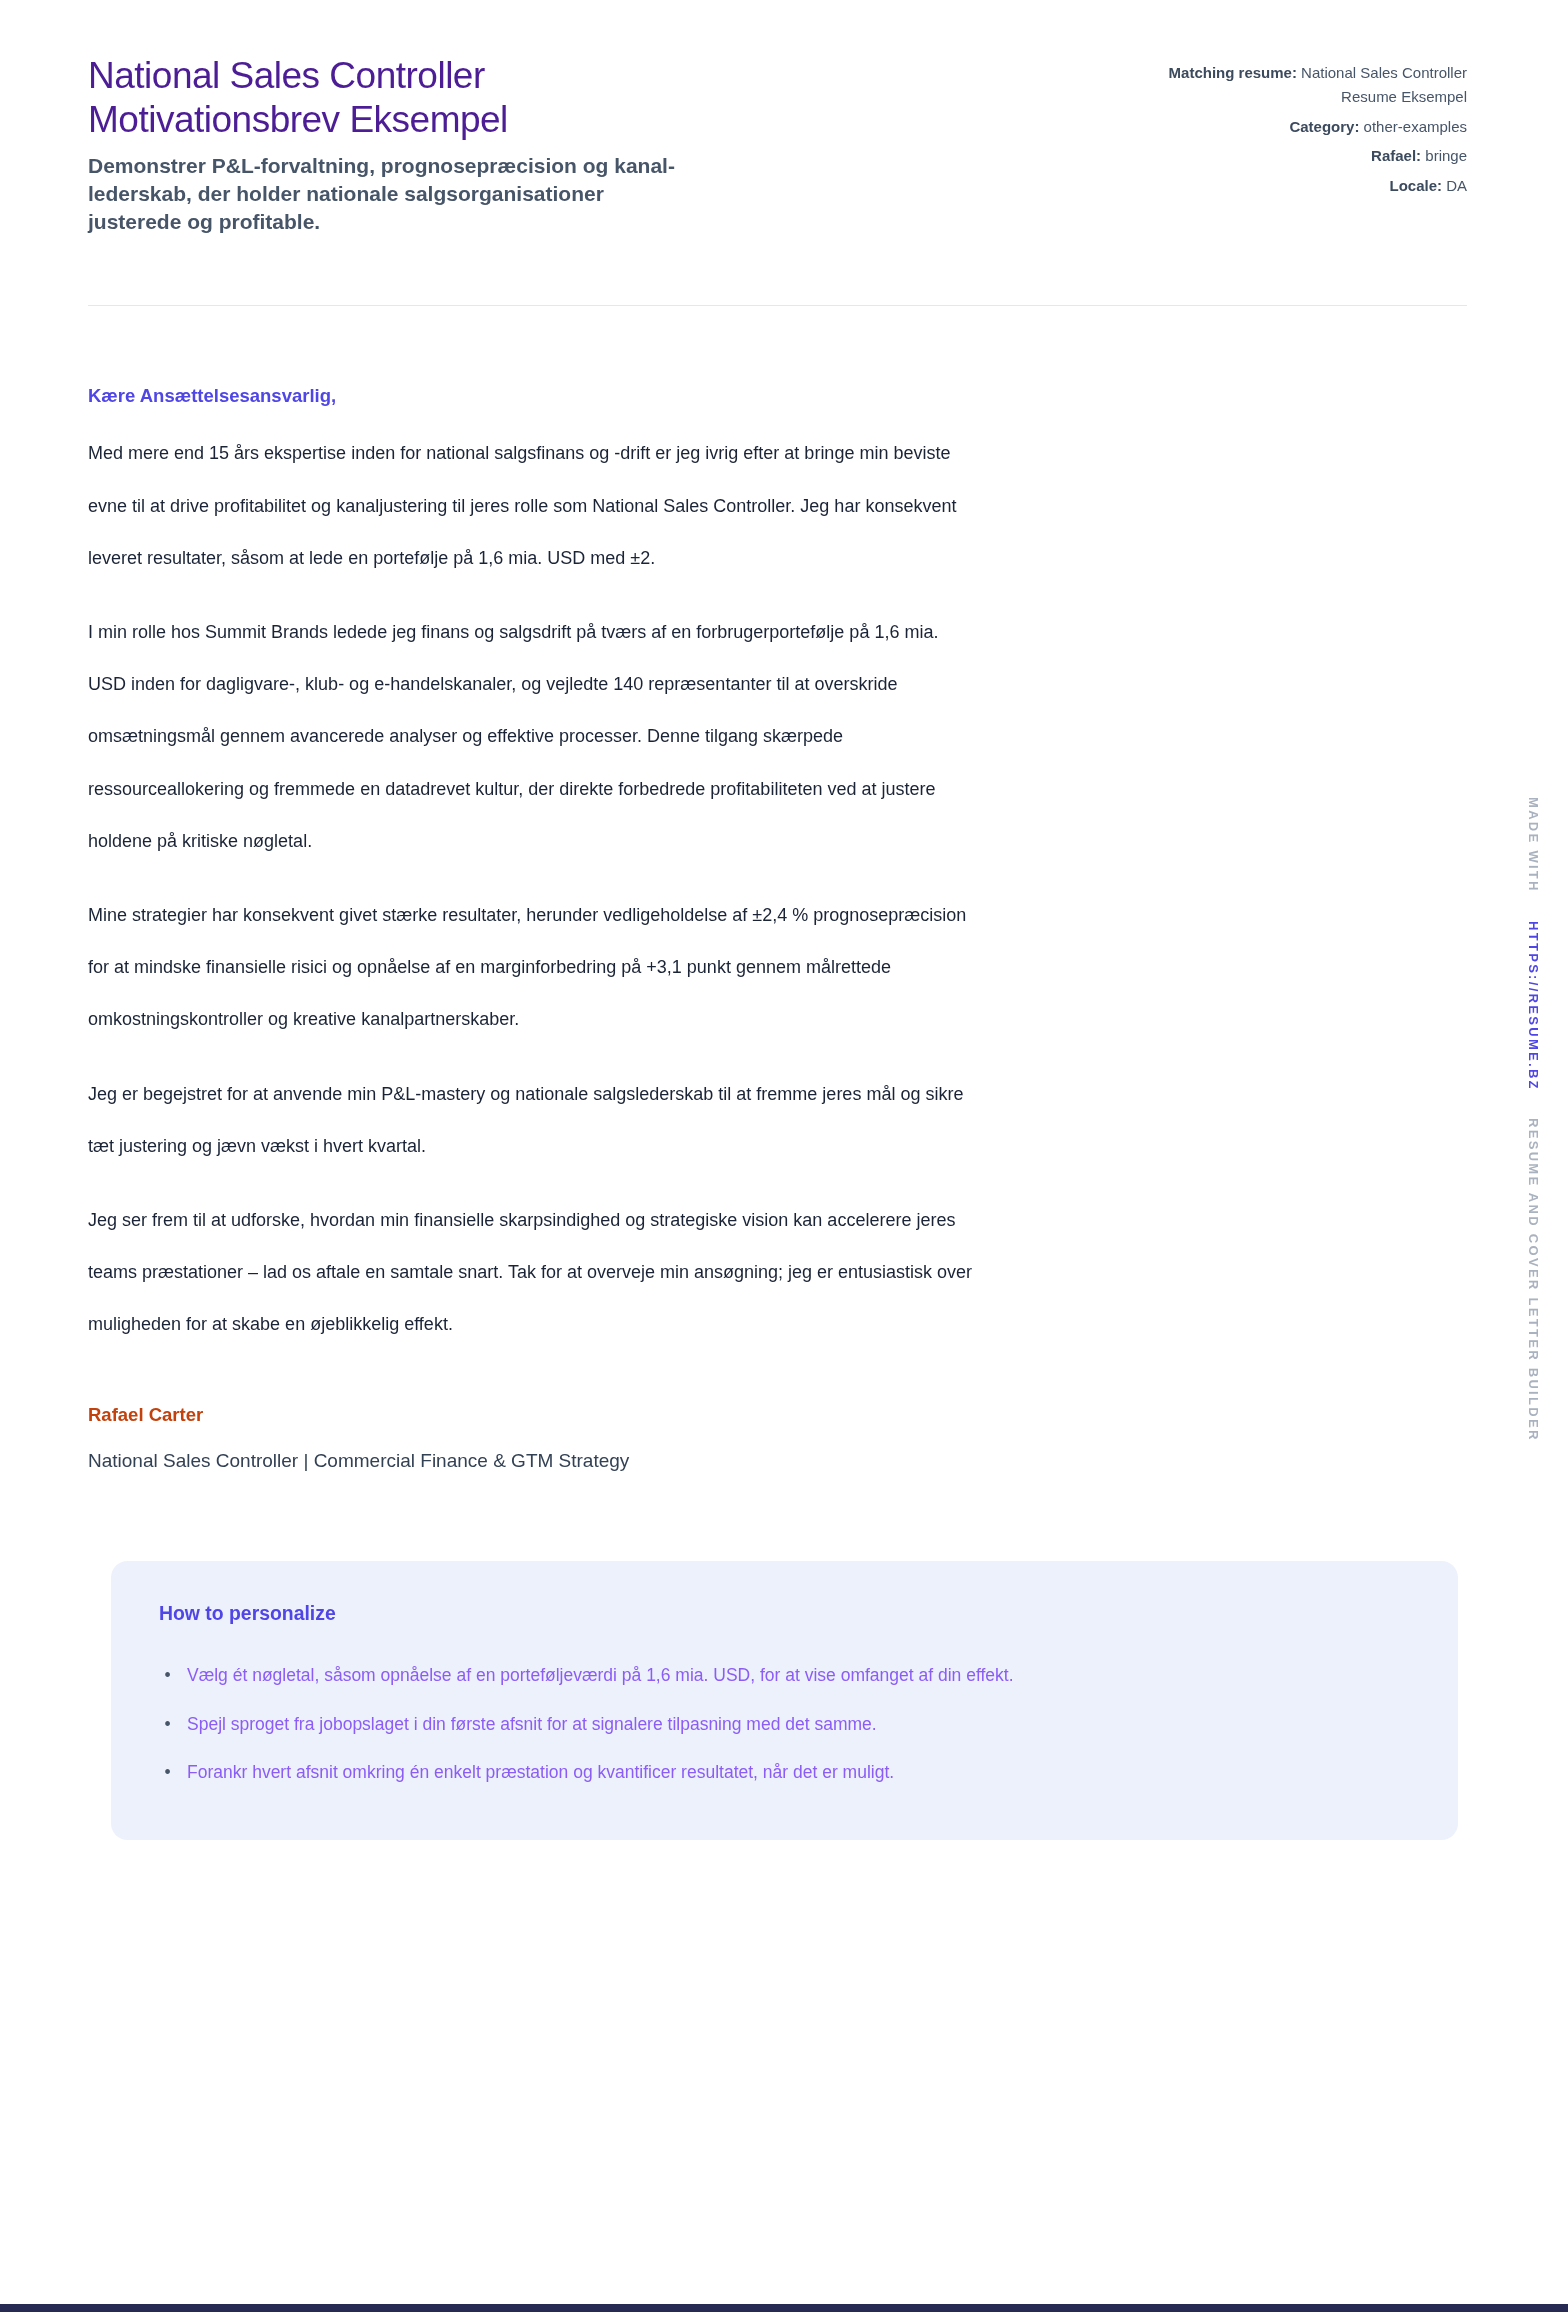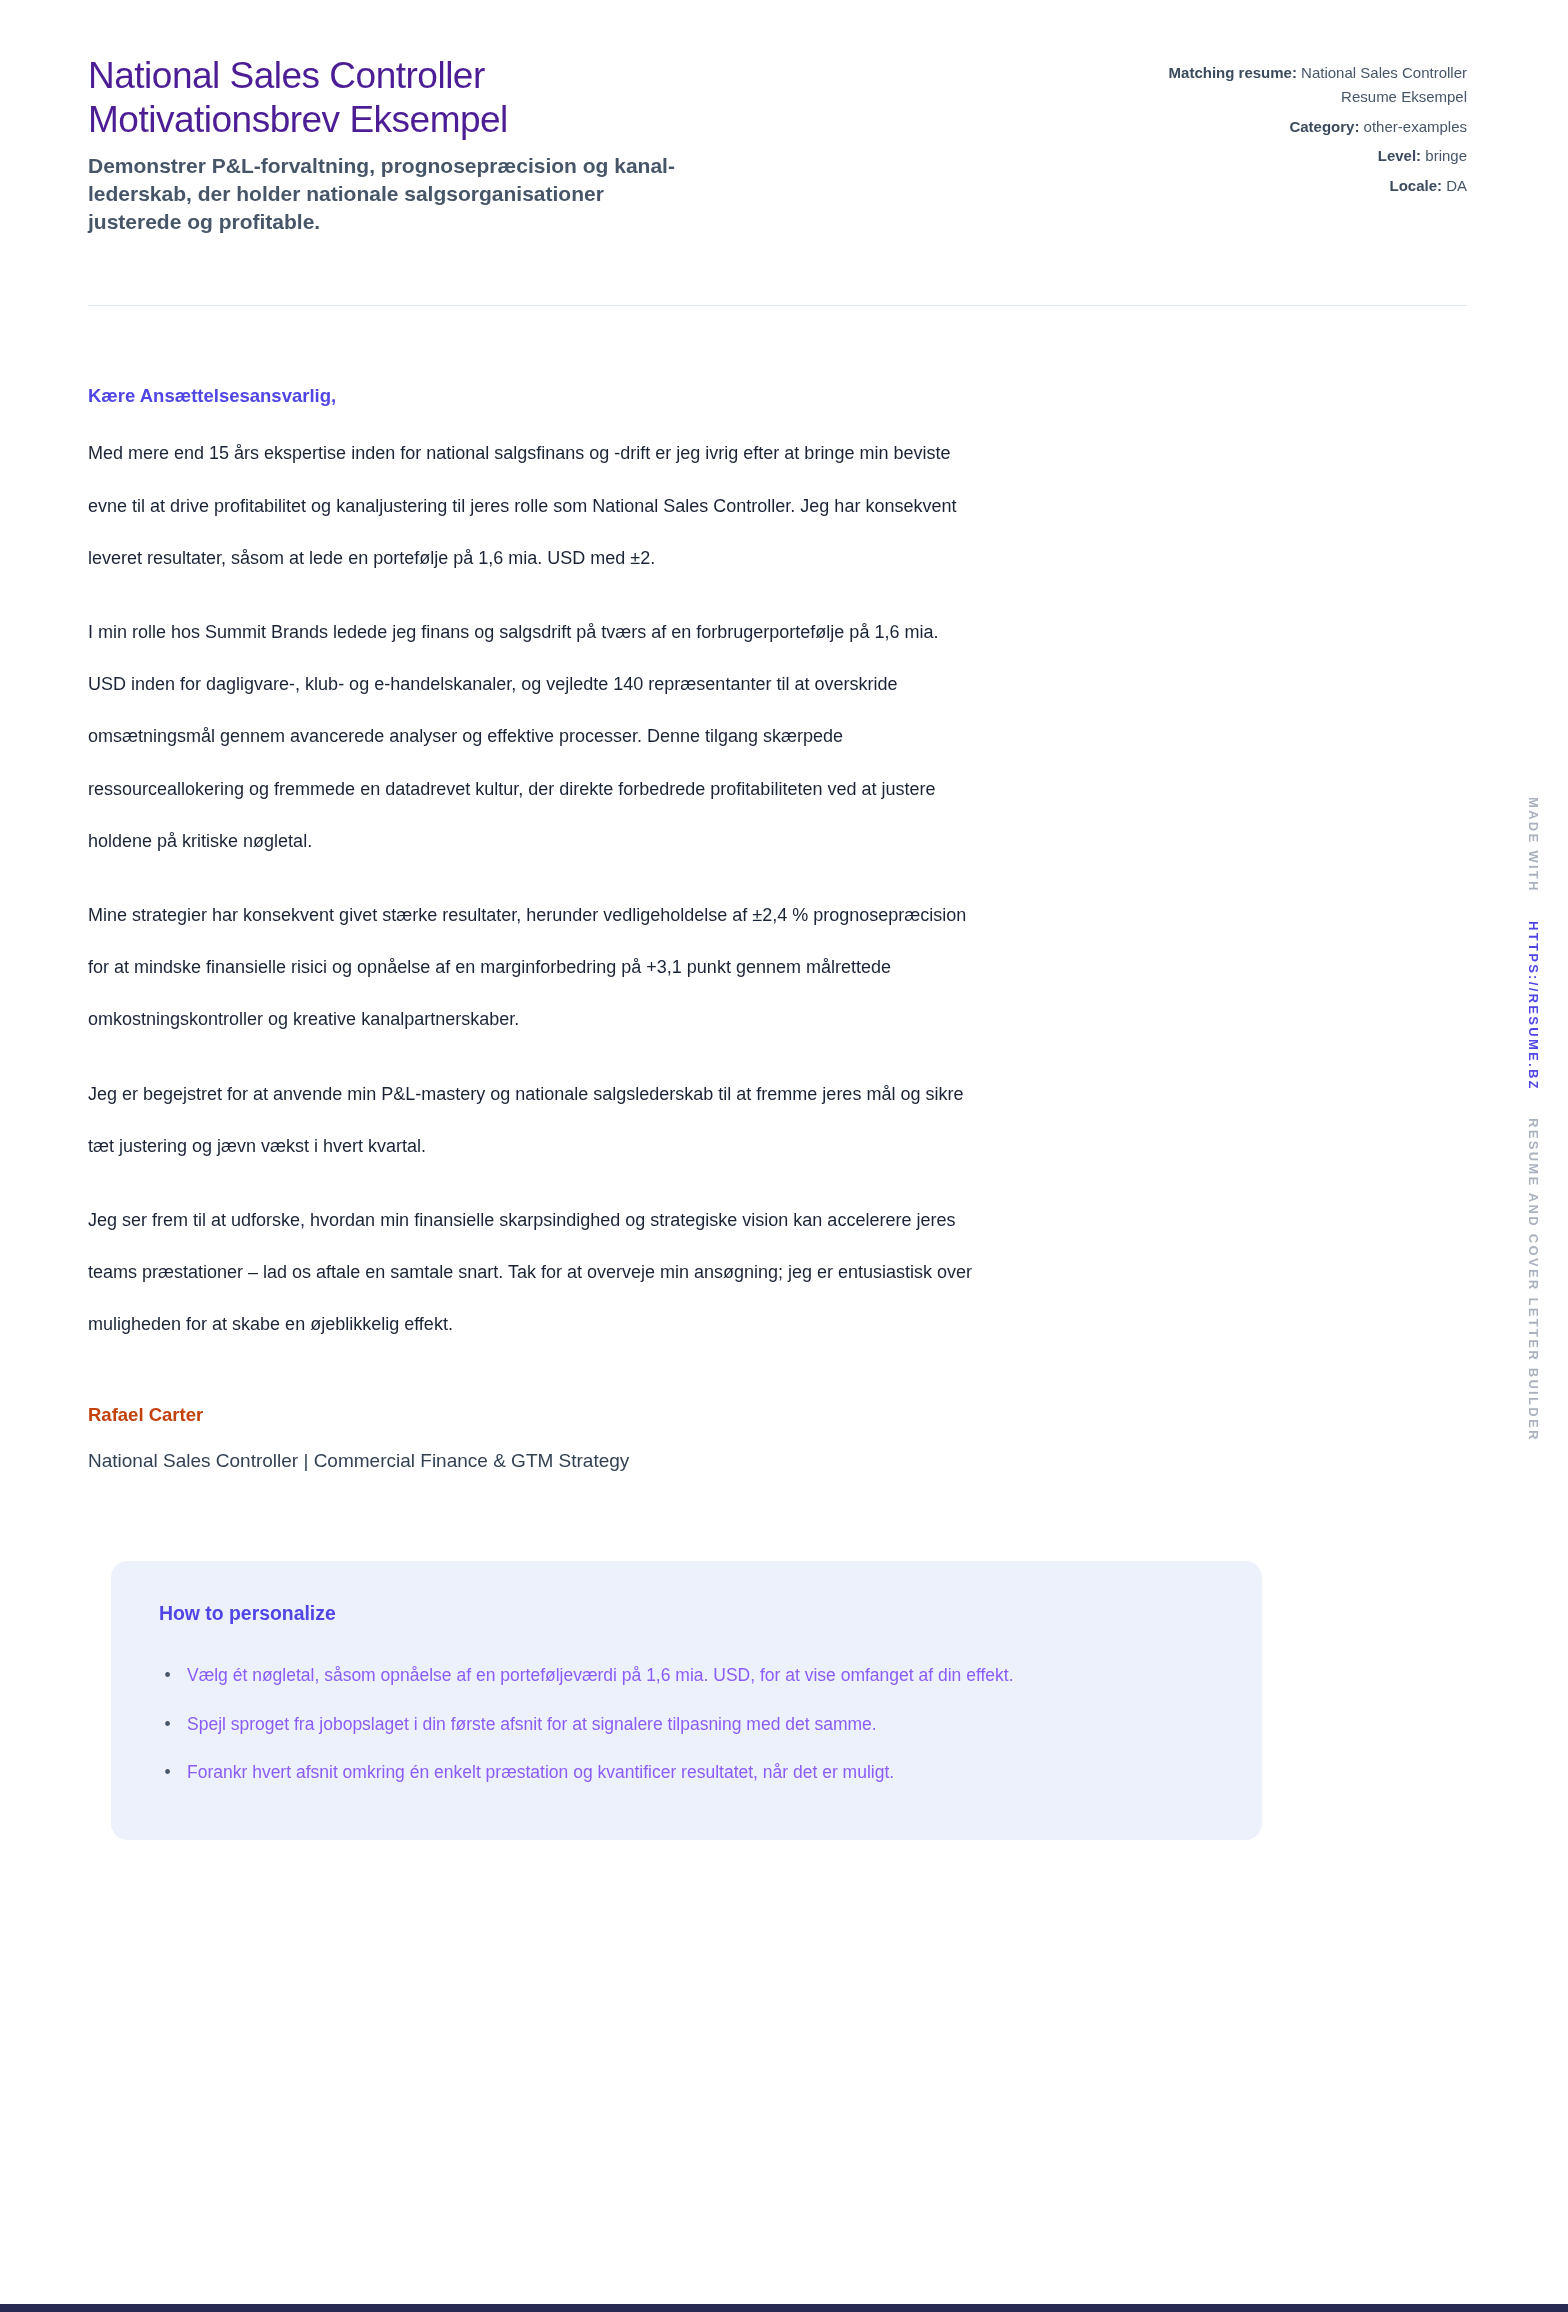--- a/index.html
+++ b/index.html
@@ -33,21 +33,21 @@
   
   .letter { max-width: 888px; }
   .greeting { margin-top: 79px; color: #4f46e5; font-size: 18.5px; font-weight: bold; margin-bottom: 20px; }
   .para { font-size: 18px; line-height: 2.9; color: #1b2437; margin-bottom: 22px; }
   .sig-name { margin-top: 54px; font-size: 18.5px; font-weight: bold; color: #c2410c; }
   .sig-title { margin-top: 24px; font-size: 19px; color: #334155; }
 
   
   .tip-box {
     margin-top: 89px; margin-left: 23px;
-    width: 1151px; background: #edf1fb;
+    width: 1347px; background: #edf1fb;
     border-radius: 16.6px; padding: 41px 55px 44px 48px;
   }
   .tip-heading { color: #4f46e5; font-size: 19.4px; font-weight: bold; }
   .tip-list { margin-top: 26px; list-style: none; }
   .tip-list li {
     position: relative; padding-left: 28px;
     font-size: 17.5px; color: #8b5cf6; line-height: 2.75;
     max-width: 1144px;
   }
   .tip-list li::before {
@@ -78,21 +78,21 @@
   <div class="content">
 
     <div class="header-row">
       <div>
         <h1 class="title">National Sales Controller Motivationsbrev Eksempel</h1>
         <div class="subtitle">Demonstrer P&amp;L-forvaltning, prognosepræcision og kanal-lederskab, der holder nationale salgsorganisationer justerede og profitable.</div>
       </div>
       <div class="meta-block">
         <div class="meta-entry"><span class="meta-label">Matching resume:</span> <span>National Sales Controller Resume Eksempel</span></div>
         <div class="meta-entry"><span class="meta-label">Category:</span> <span>other-examples</span></div>
-        <div class="meta-entry"><span class="meta-label">Level:</span> <span>bringe</span></div>
+        <div class="meta-entry"><span class="meta-label">Rafael:</span> <span>bringe</span></div>
         <div class="meta-entry"><span class="meta-label">Locale:</span> <span>DA</span></div>
       </div>
     </div>
 
     <hr class="divider">
 
     <div class="letter">
       <div class="greeting">Kære Ansættelsesansvarlig,</div>
       <p class="para">Med mere end 15 års ekspertise inden for national salgsfinans og -drift er jeg ivrig efter at bringe min beviste evne til at drive profitabilitet og kanaljustering til jeres rolle som National Sales Controller. Jeg har konsekvent leveret resultater, såsom at lede en portefølje på 1,6 mia. USD med ±2.</p>
       <p class="para">I min rolle hos Summit Brands ledede jeg finans og salgsdrift på tværs af en forbrugerportefølje på 1,6 mia. USD inden for dagligvare-, klub- og e-handelskanaler, og vejledte 140 repræsentanter til at overskride omsætningsmål gennem avancerede analyser og effektive processer. Denne tilgang skærpede ressourceallokering og fremmede en datadrevet kultur, der direkte forbedrede profitabiliteten ved at justere holdene på kritiske nøgletal.</p>

